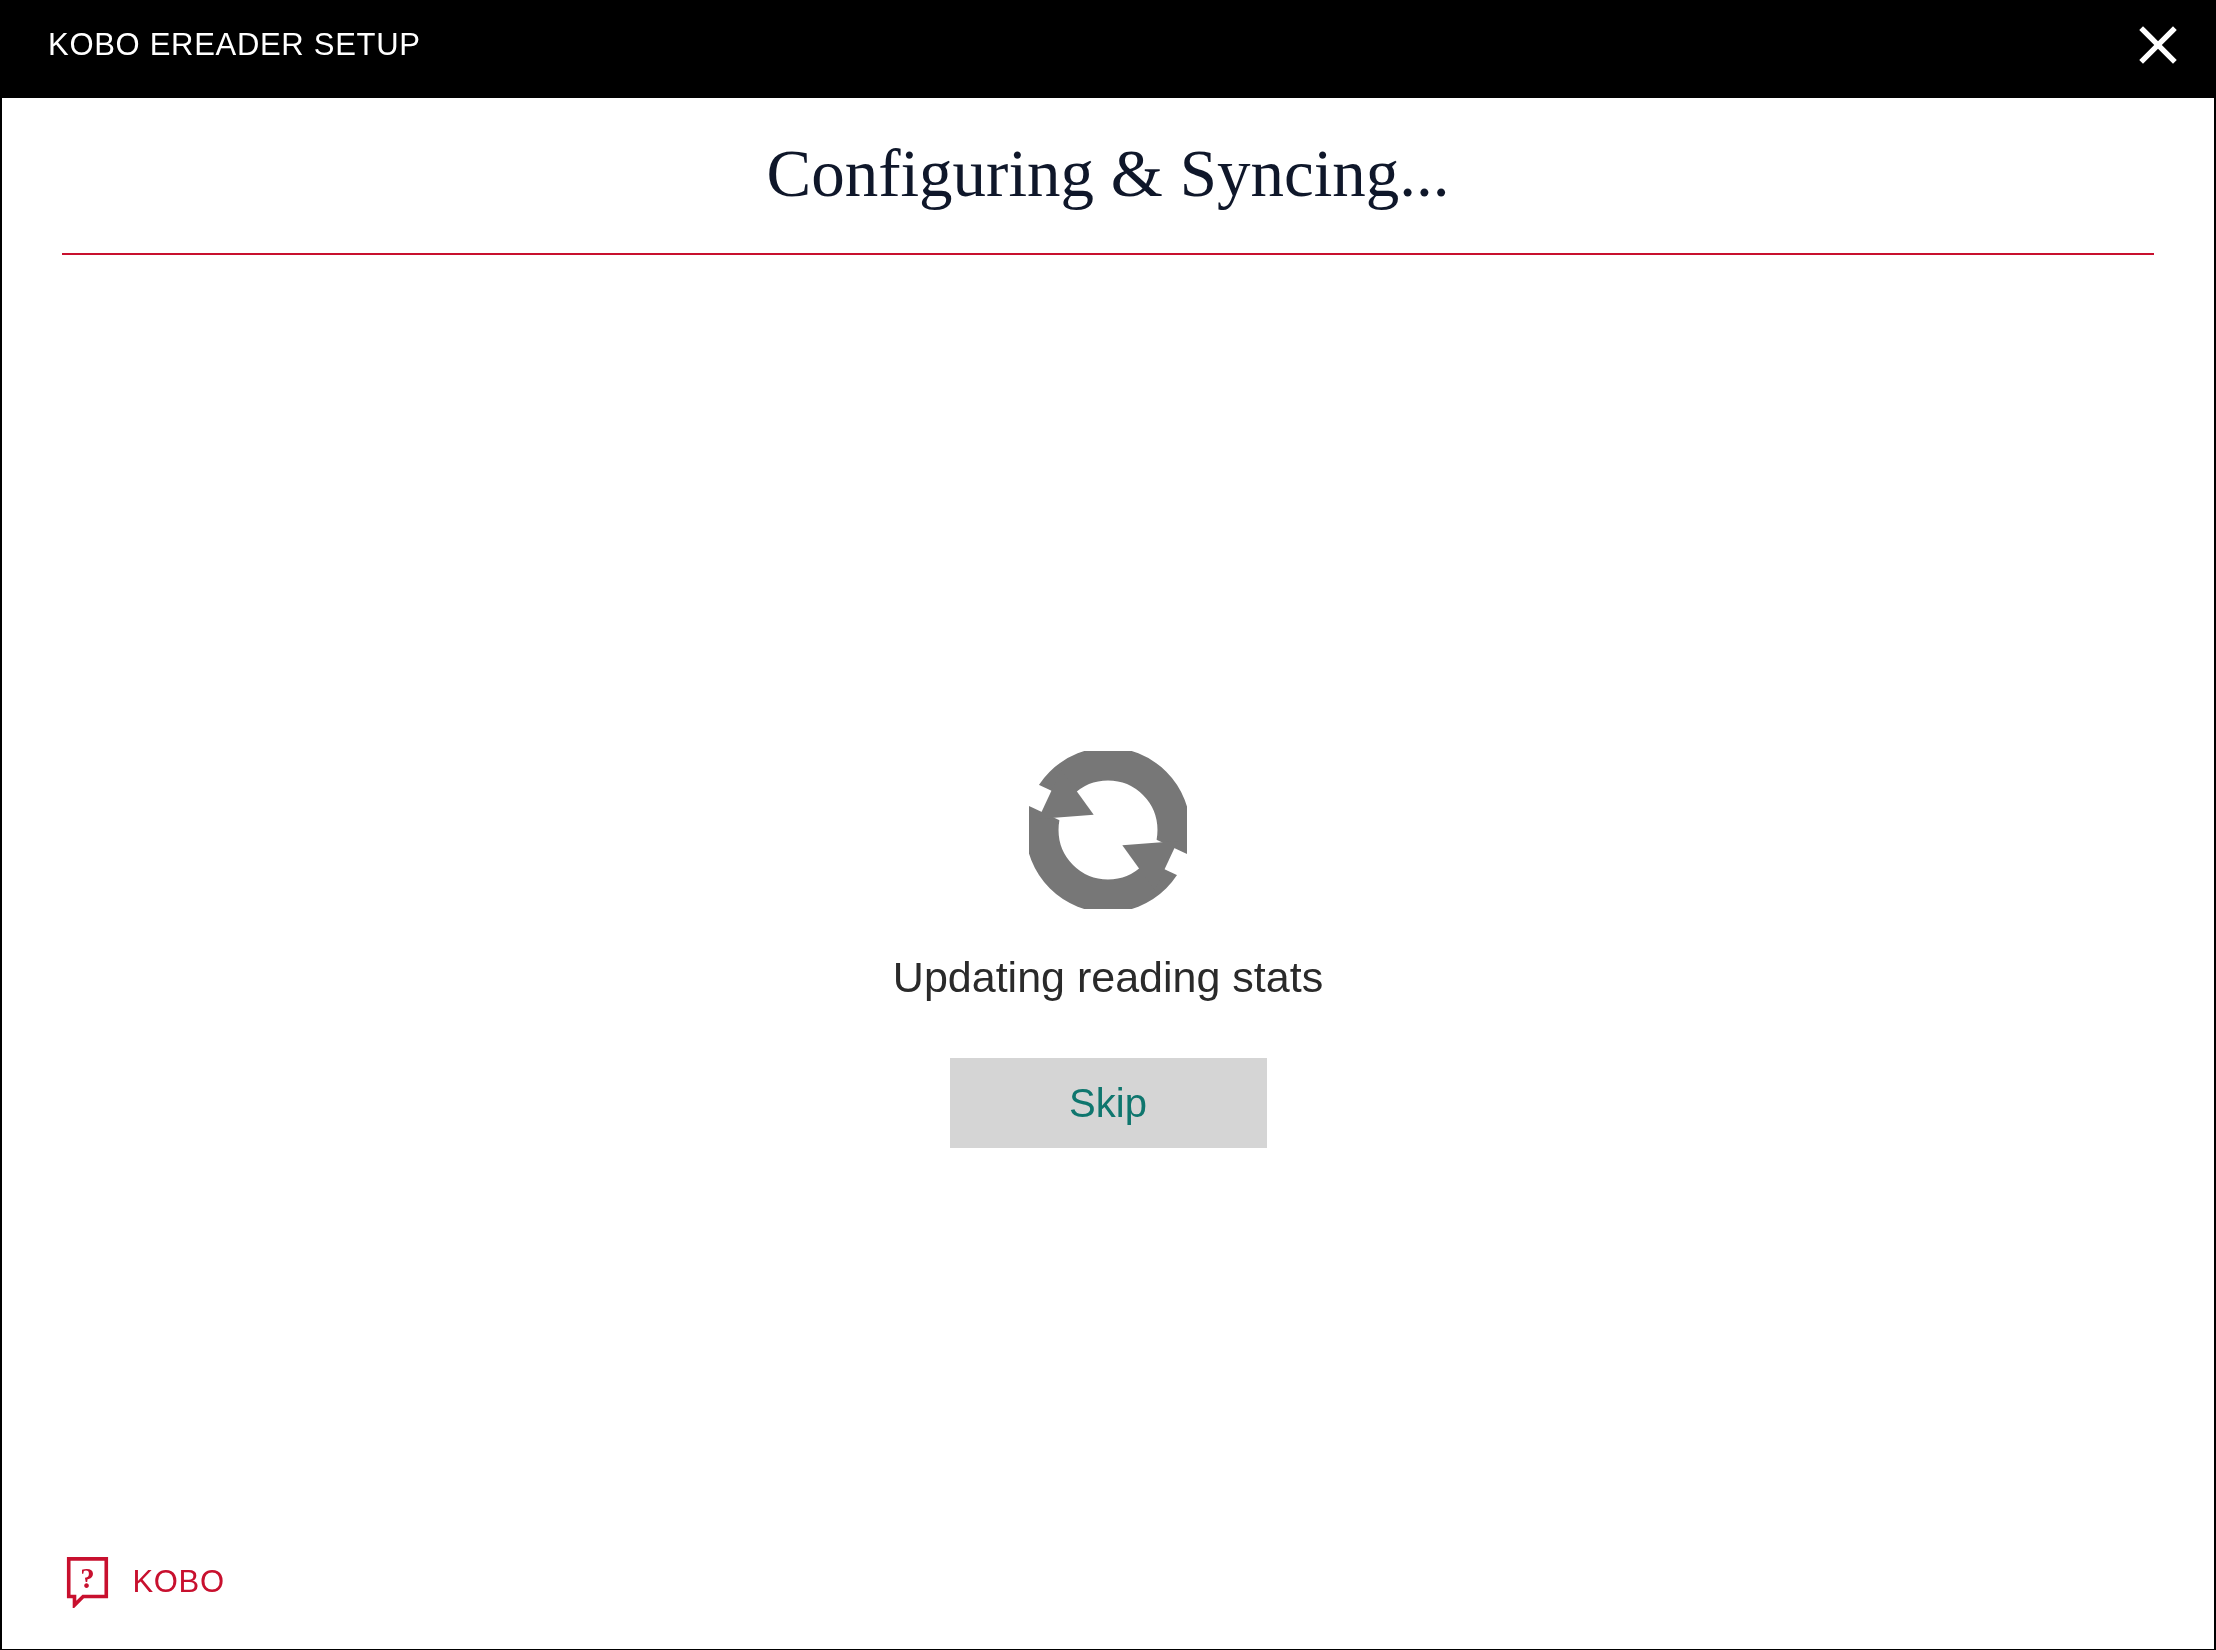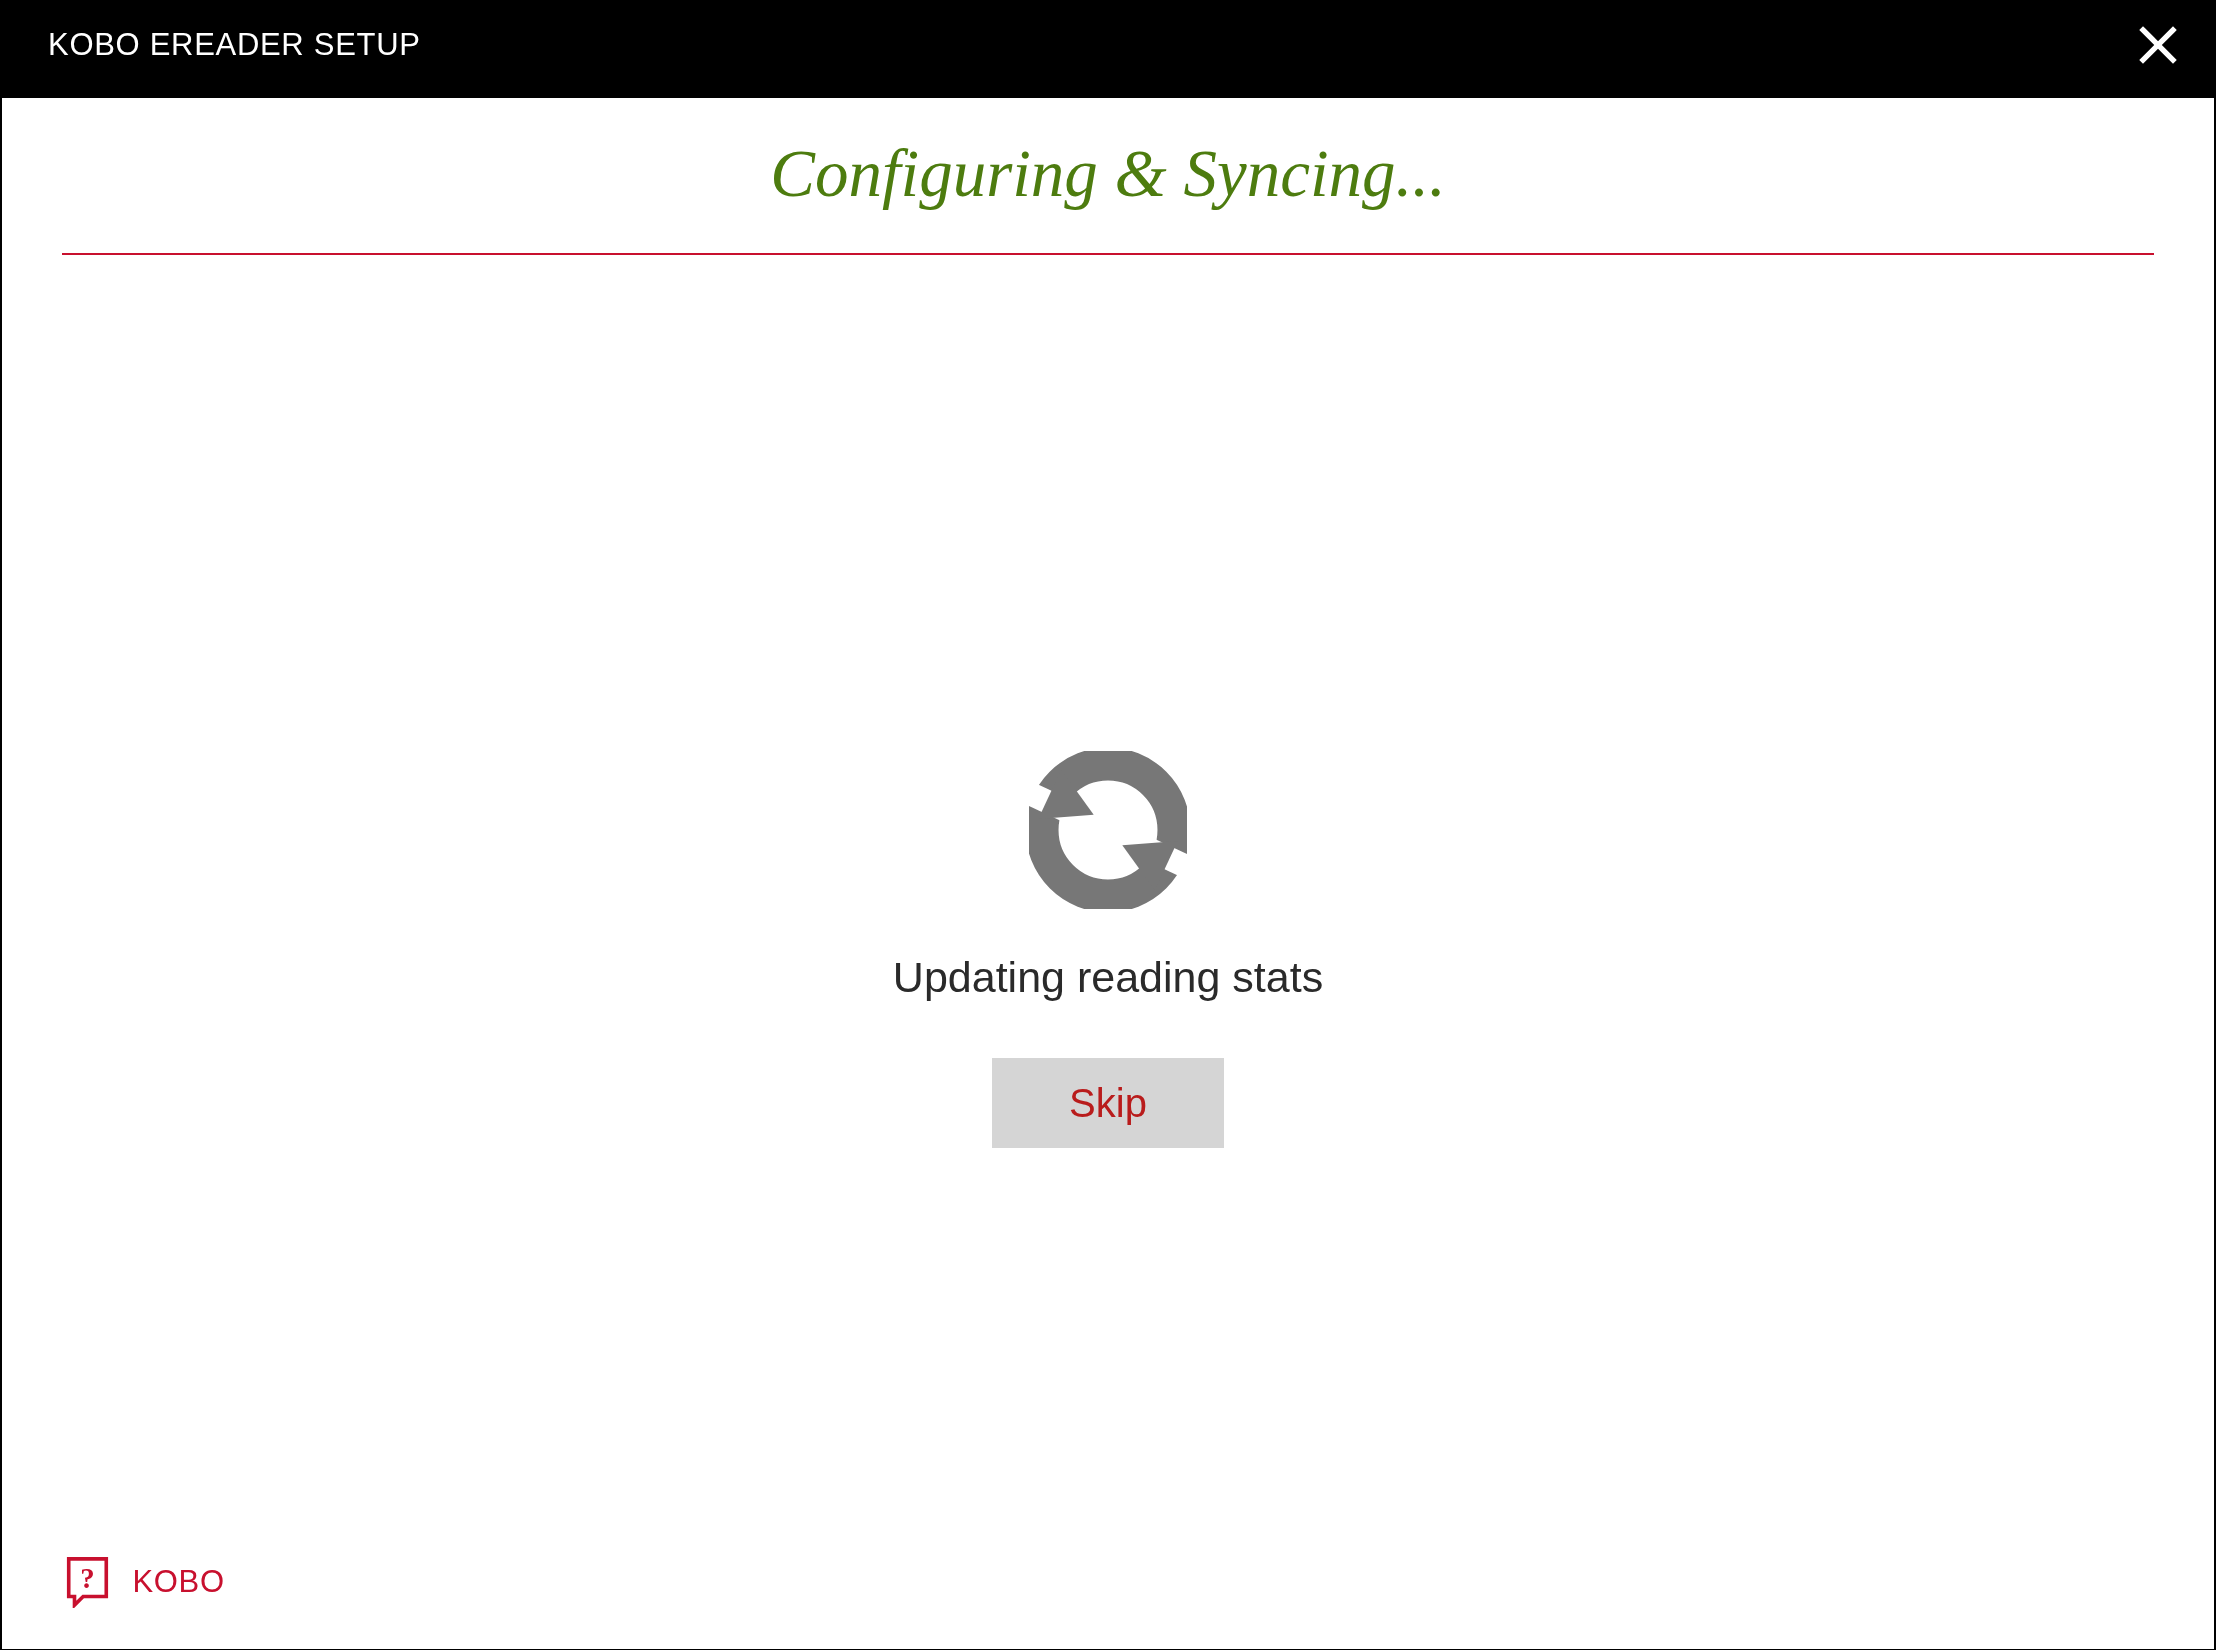--- a/index.html
+++ b/index.html
@@ -61,25 +61,24 @@
     flex-direction: column;
     position: relative;
   }
   
   .heading-area {
     padding: 37px 60px 0 60px;
   }
   
   .main-heading {
     font-family: Georgia, "Times New Roman", serif;
-    font-style: italic;
     font-weight: 400;
     font-size: 67px;
     text-align: center;
-    color: #4d7c0f;
+    color: #0f172a;
     padding-bottom: 41px;
     border-bottom: 2.2px solid #c8102e;
   }
   
   .center-area {
     flex: 1;
     display: flex;
     flex-direction: column;
     align-items: center;
     justify-content: center;
@@ -92,26 +91,26 @@
     height: 194px;
   }
   
   .status-text {
     font-size: 43px;
     color: #2a2a2a;
     font-weight: 400;
   }
   
   .skip-btn {
-    width: 232px;
+    width: 317px;
     height: 90px;
     background: #d5d5d5;
     border: none;
     font-size: 40px;
-    color: #b91c1c;
+    color: #0f766e;
     font-family: inherit;
     cursor: pointer;
     margin-top: 30px;
   }
   
   .help-area {
     position: absolute;
     left: 63px;
     bottom: 41px;
     display: flex;

